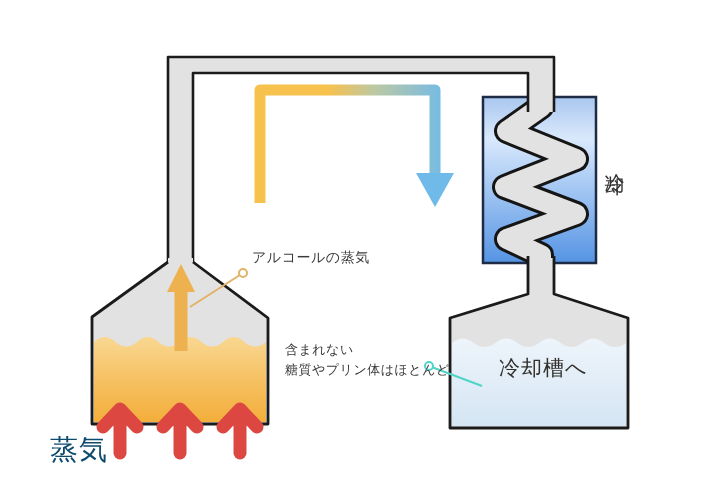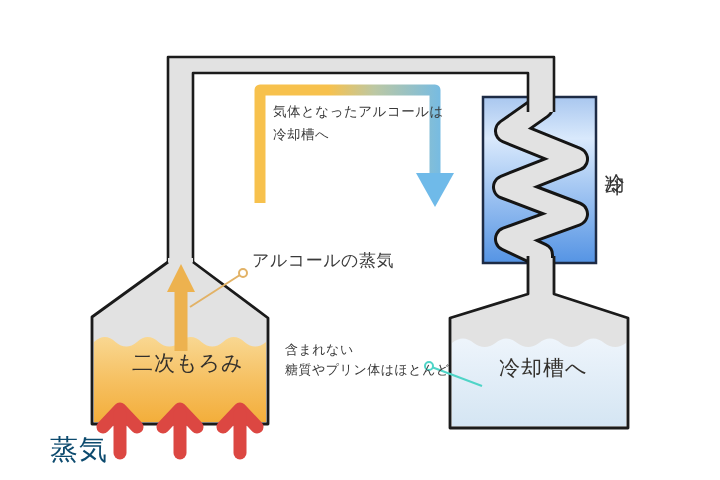--- a/index.html
+++ b/index.html
@@ -2,21 +2,21 @@
 <html><head>
 <meta charset="utf-8">
 <style>
   html,body{margin:0;padding:0;background:#ffffff;}
   body{font-family:"Liberation Sans","DejaVu Sans",sans-serif;}
   .stage{position:relative;width:720px;height:480px;background:#ffffff;overflow:hidden;}
   .stage svg{position:absolute;left:0;top:0;}
   .lbl{position:absolute;color:#3a3a3a;white-space:nowrap;}
   .note{font-size:13.5px;line-height:23px;letter-spacing:0.5px;}
   .note2{font-size:13px;line-height:20px;letter-spacing:0.5px;}
-  .small-lbl{font-size:17px;letter-spacing:0.5px;}
+  .small-lbl{font-size:14px;letter-spacing:0.5px;}
   .big-lbl{font-size:21px;color:#33302c;letter-spacing:1px;}
   .vert-lbl{font-size:20px;writing-mode:vertical-rl;letter-spacing:3px;color:#333;}
 </style>
 </head>
 <body>
 
 <div class="stage">
 
   <svg width="720" height="480" viewBox="0 0 720 480">
     <defs>
@@ -95,28 +95,23 @@
       <path d="M243,273 L190,307" fill="none" stroke-width="2" stroke="#e2b266"></path>
       <circle cx="243" cy="273" r="4" fill="#ffffff" stroke-width="2" stroke="#e2b266"></circle>
     </g>
 
     <g>
       <path d="M429,366 L482,386" fill="none" stroke-width="2" stroke="#4fd4c7"></path>
       <circle cx="429" cy="366" r="4" fill="#ffffff" stroke-width="2" stroke="#4fd4c7"></circle>
     </g>
   </svg>
 
-  <div class="lbl note" style="left:273px;top:100px;">
-    <div>気体となったアルコールは</div>
-    <div>冷却槽へ</div>
-  </div>
 
   <div class="lbl small-lbl" style="left:252px;top:249px;">アルコールの蒸気</div>
 
-  <div class="lbl big-lbl" style="left:132px;top:349px;width:100px;text-align:center;">二次もろみ</div>
 
   <div class="lbl" style="left:50px;top:431px;font-size:28px;color:#0c4a6e;letter-spacing:1px;">蒸気</div>
 
   <div class="lbl note2" style="left:285px;top:340px;">
     <div>含まれない</div>
     <div>糖質やプリン体はほとんど</div>
   </div>
 
   <div class="lbl big-lbl" style="left:499px;top:354px;width:86px;text-align:center;">冷却槽へ</div>
 

